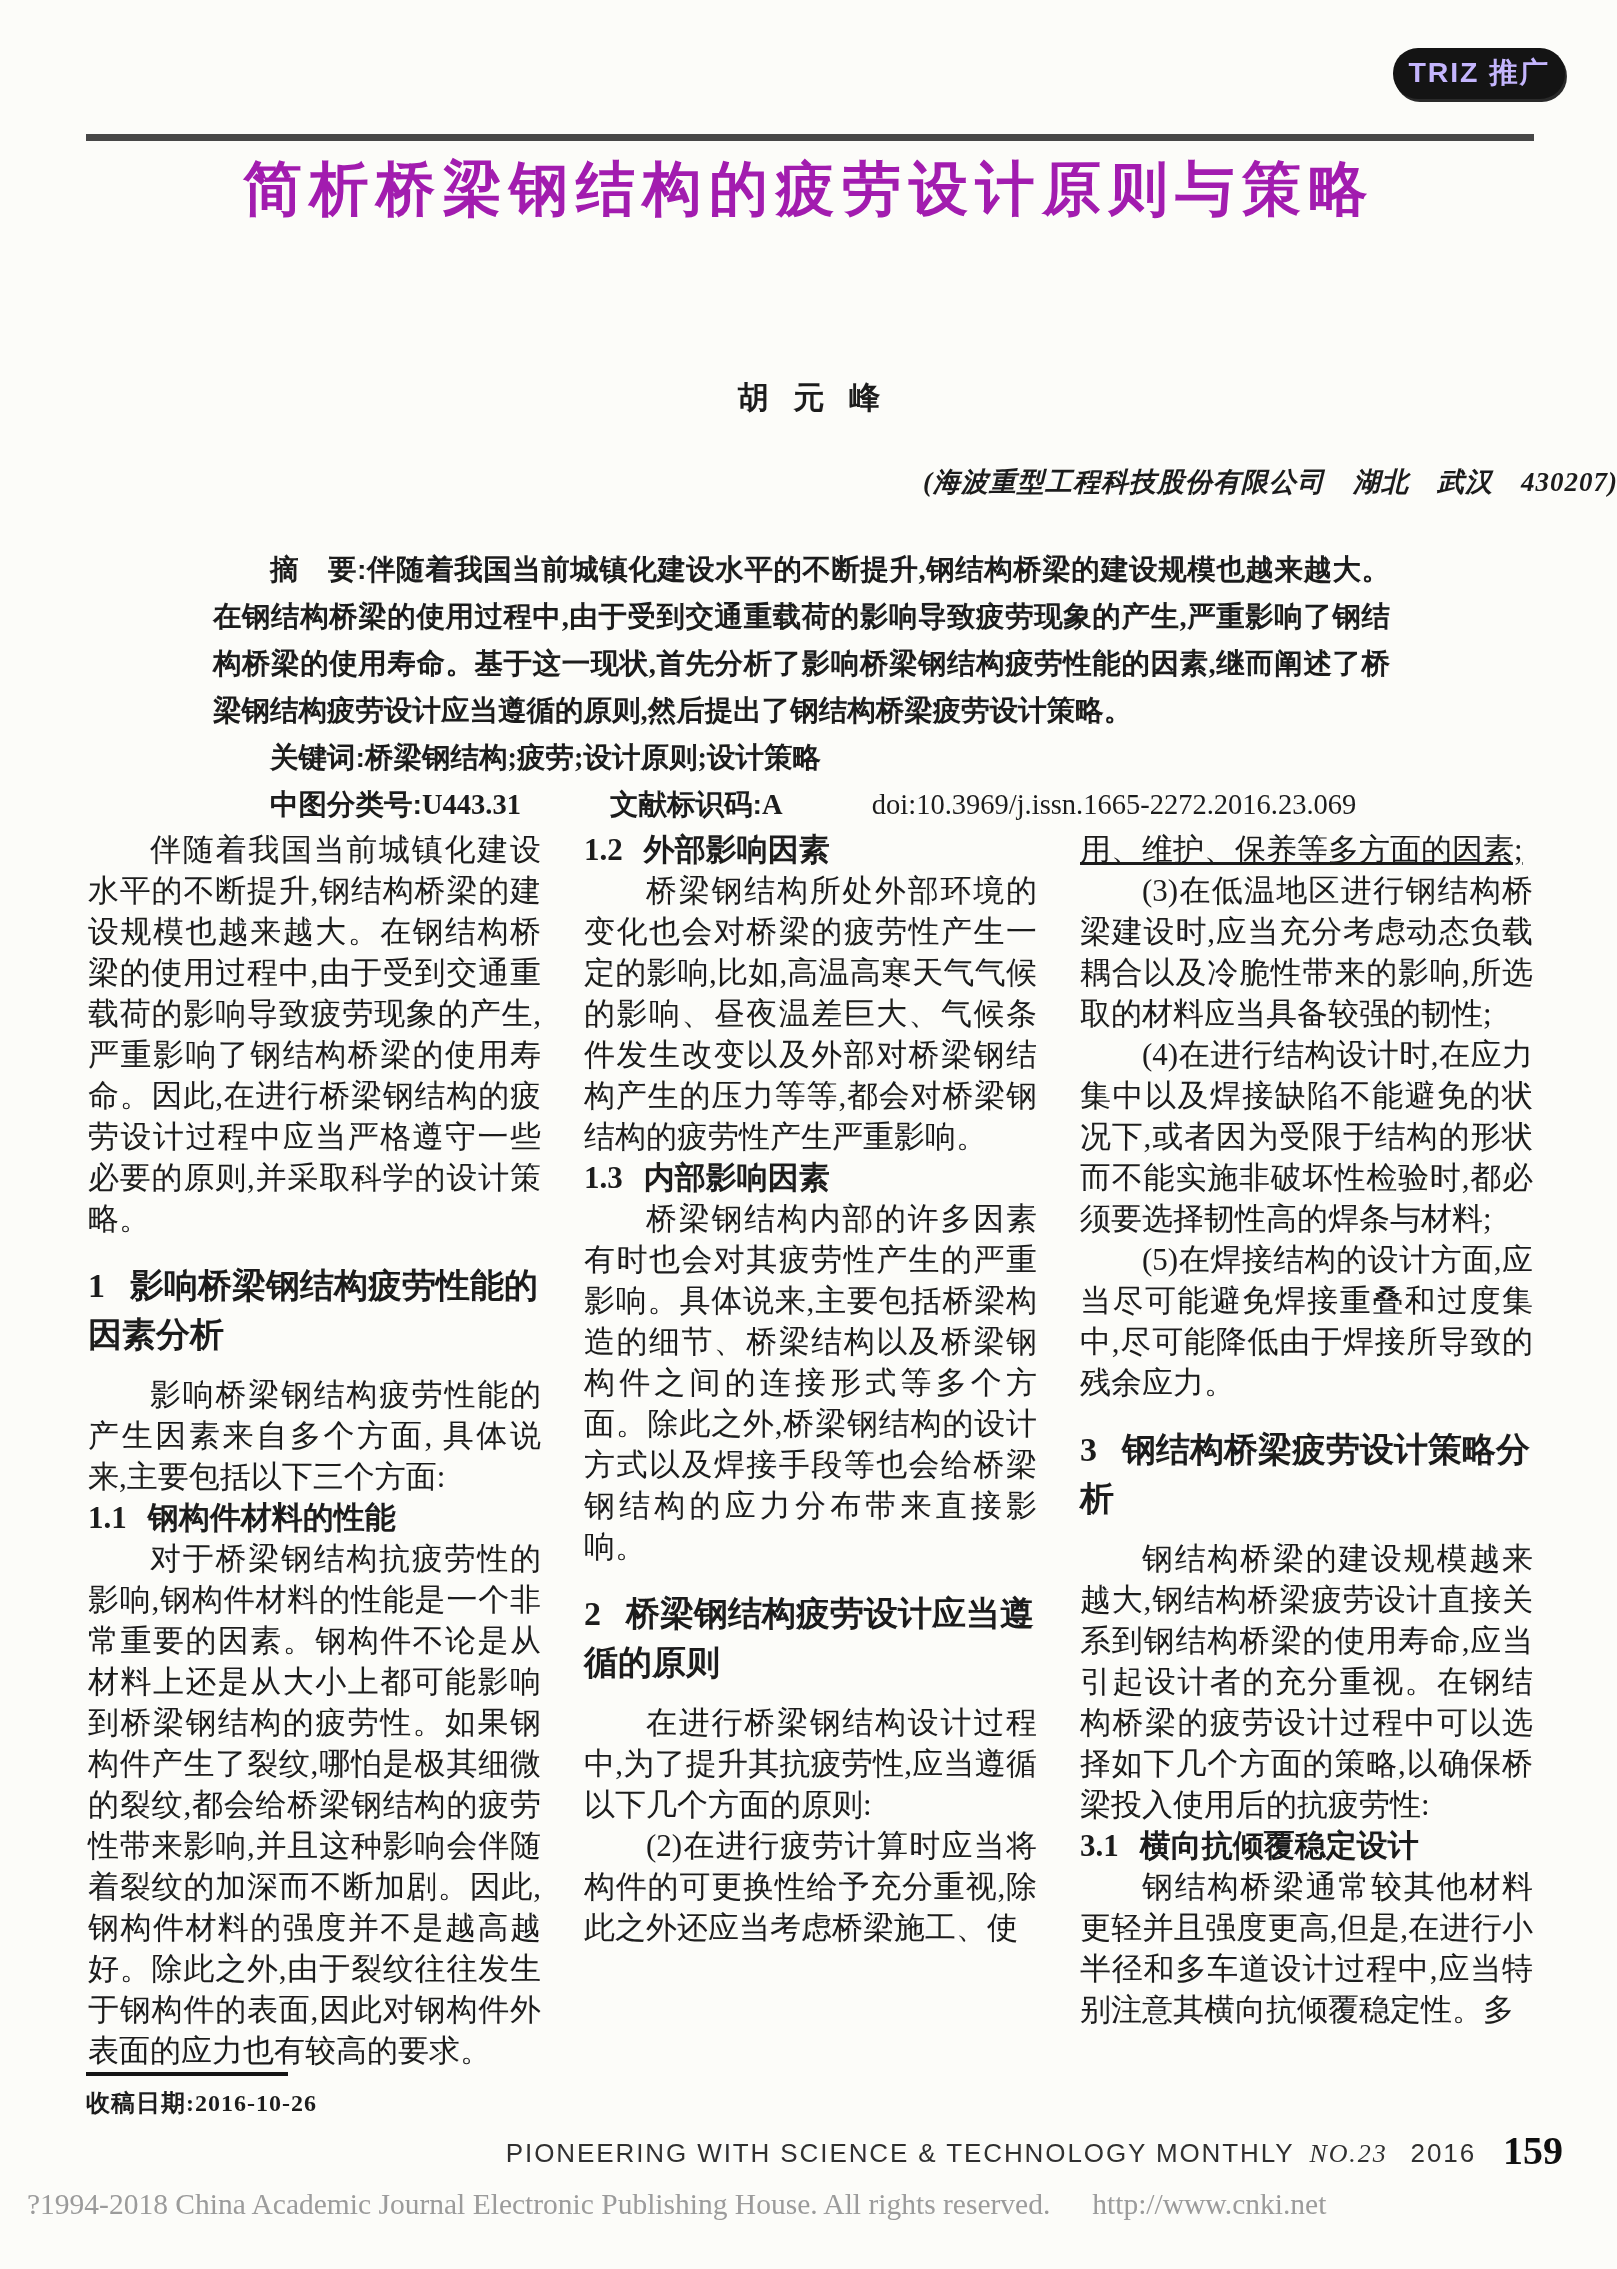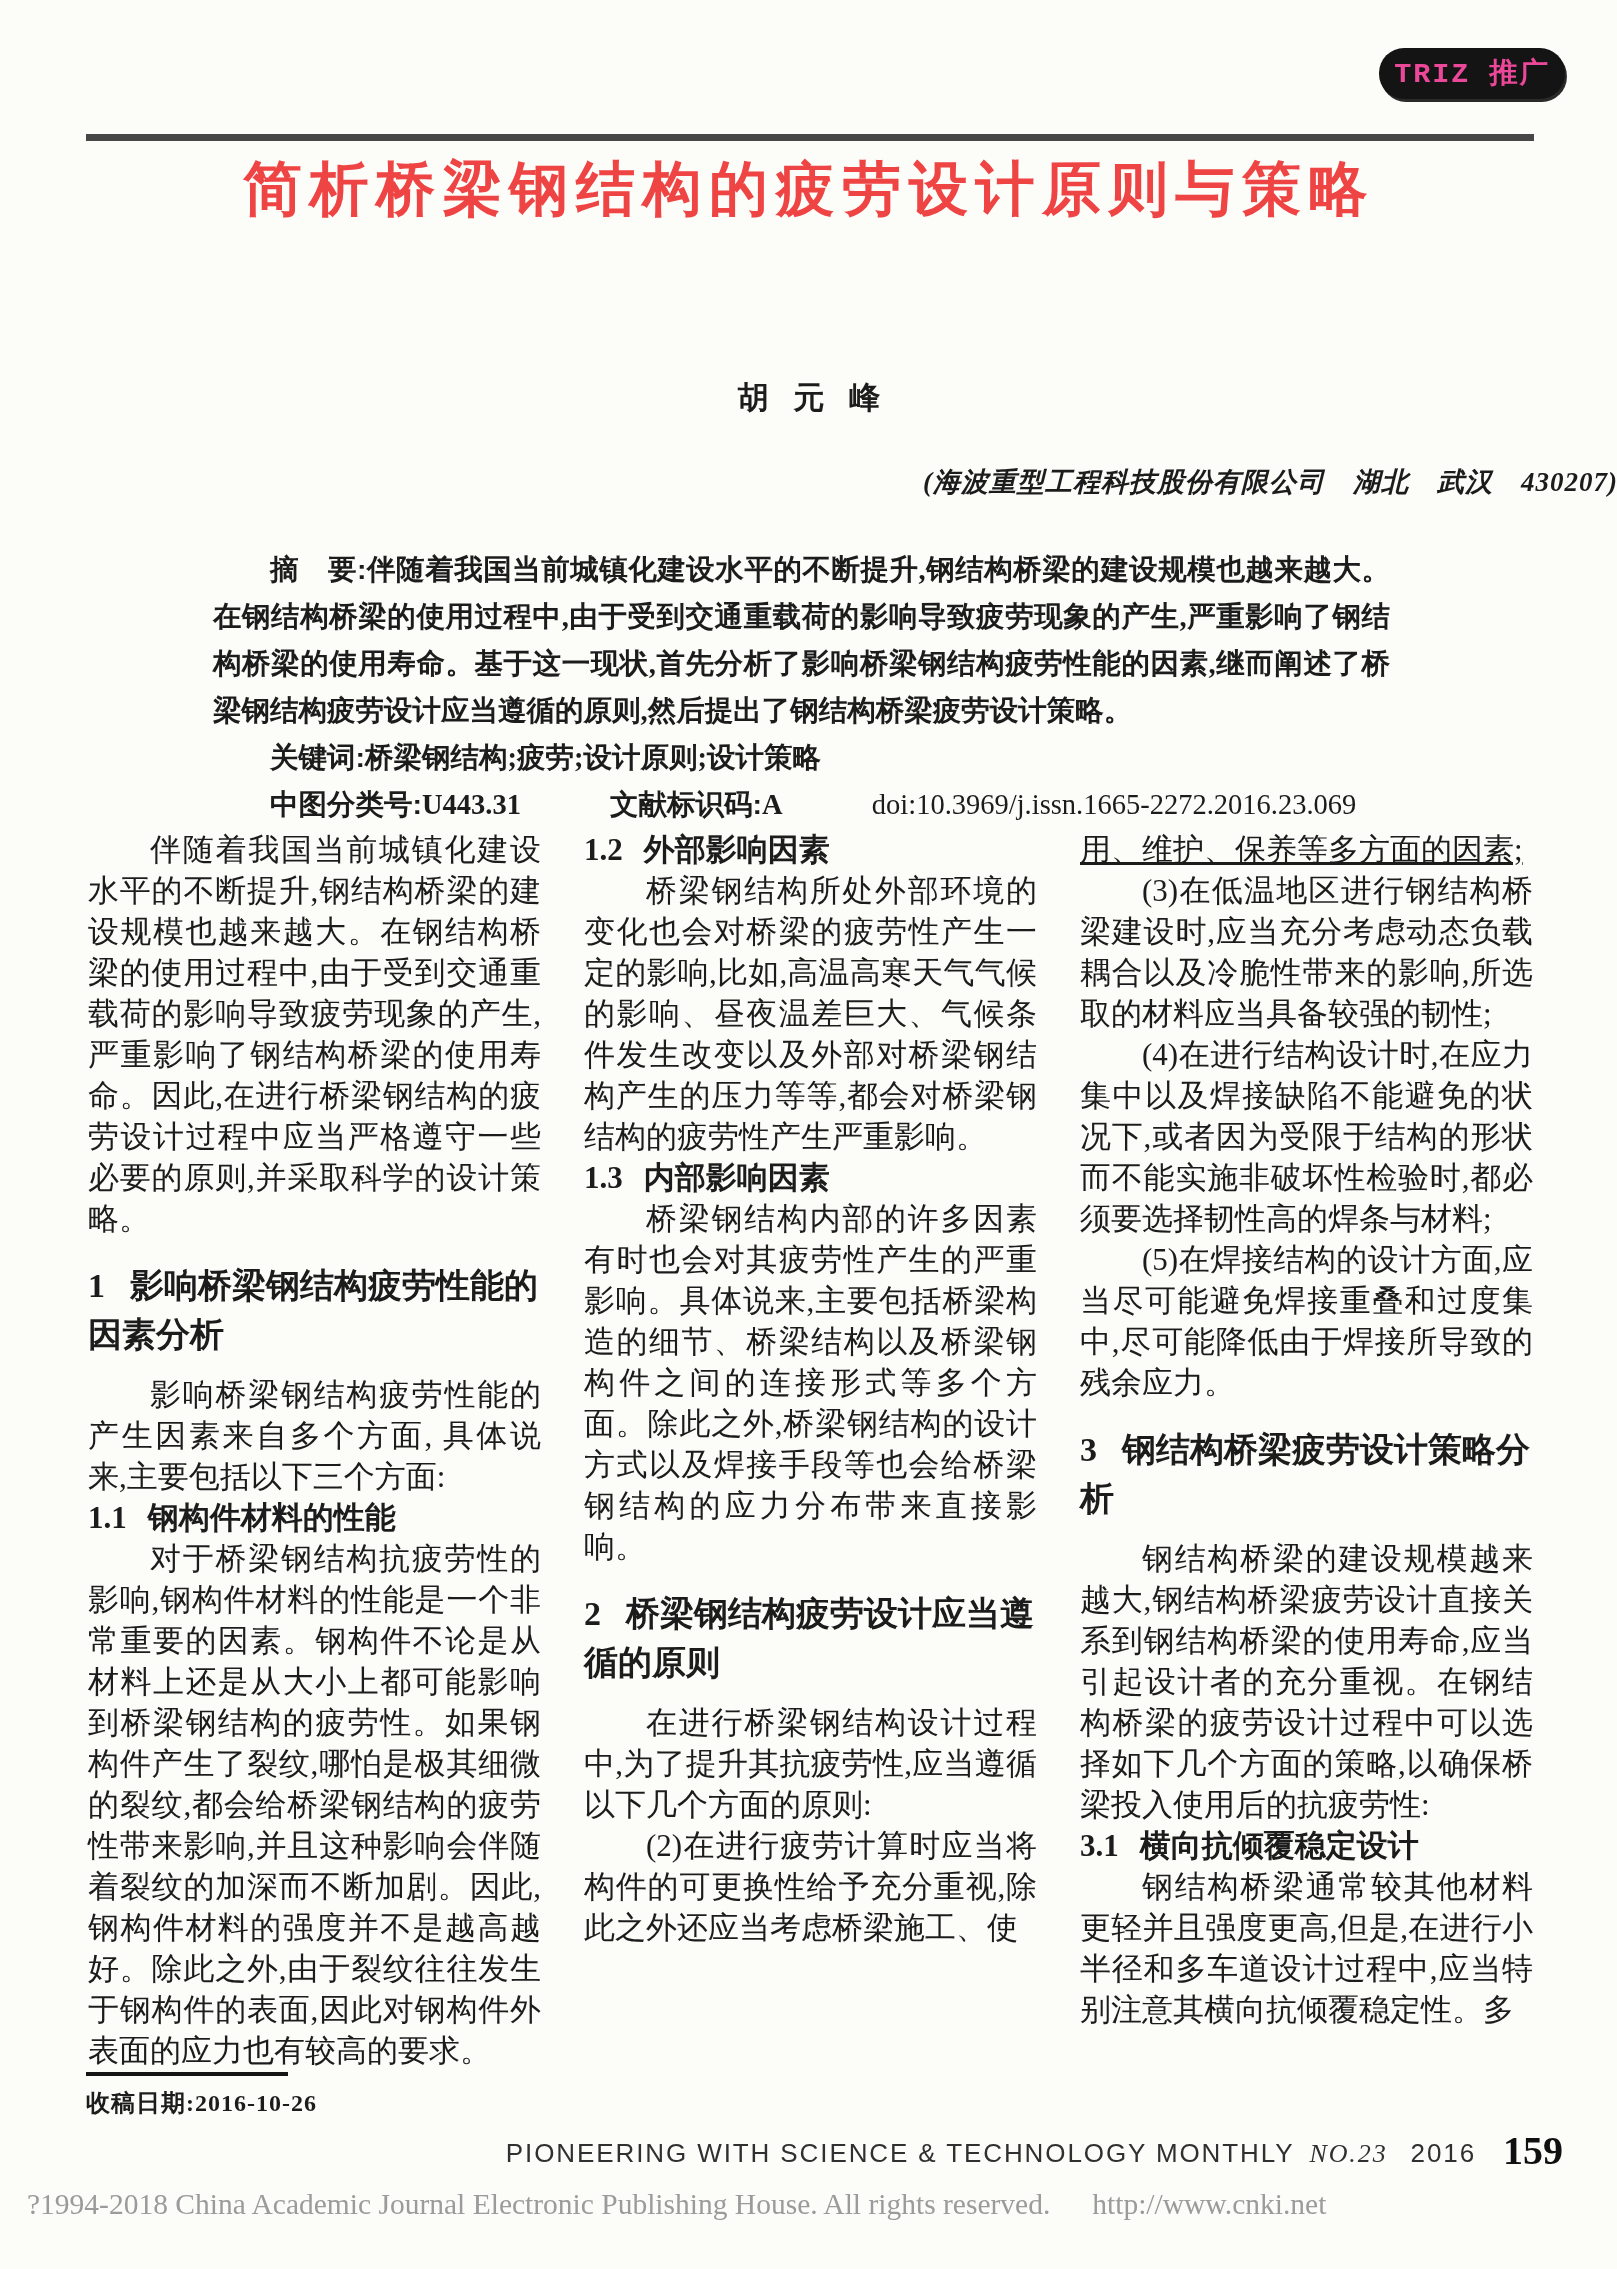--- a/index.html
+++ b/index.html
@@ -5,38 +5,38 @@
   html,body { margin:0; padding:0; background:#e8e8e4; }
   .page {
     position:relative; width:1618px; height:2269px; margin:0 auto;
     background:#fcfcf9; color:#1c1c1c; overflow:hidden;
     font-family:"Liberation Serif", serif;
   }
 
   
   .badge {
     position:absolute; top:48px; right:53px;
-    background:#141414; color:#ec4899;
-    font-family:Liberation Mono, monospace;
+    background:#141414; color:#c4b5fd;
+    font-family:Liberation Sans, sans-serif;
     font-weight:700; font-size:28.5px; letter-spacing:1.9px;
     padding:5.7px 15px 7.6px 15px;
     box-shadow:1.9px 2.9px 0 #2a2a2a;
     border-radius:25px;
   }
   .header-rule {
     position:absolute; top:134px; left:86px; width:1448px; height:6.7px;
     background:#474747;
   }
 
   
   .title {
     position:absolute; top:150px; left:0; width:100%; margin:0;
     text-align:center;
     font-family:"Liberation Sans", sans-serif;
-    font-weight:900; font-size:59px; letter-spacing:7.6px; color:#ef4444;
+    font-weight:900; font-size:59px; letter-spacing:7.6px; color:#a21caf;
   }
   .author {
     position:absolute; top:377px; left:0; width:100%;
     text-align:center; font-size:31px; font-weight:600; word-spacing:17px;
   }
   .affiliation {
     position:absolute; top:464px; left:0; width:100%;
     text-align:right; font-size:27px; font-weight:600; letter-spacing:1px;font-style:italic;
   }
 

